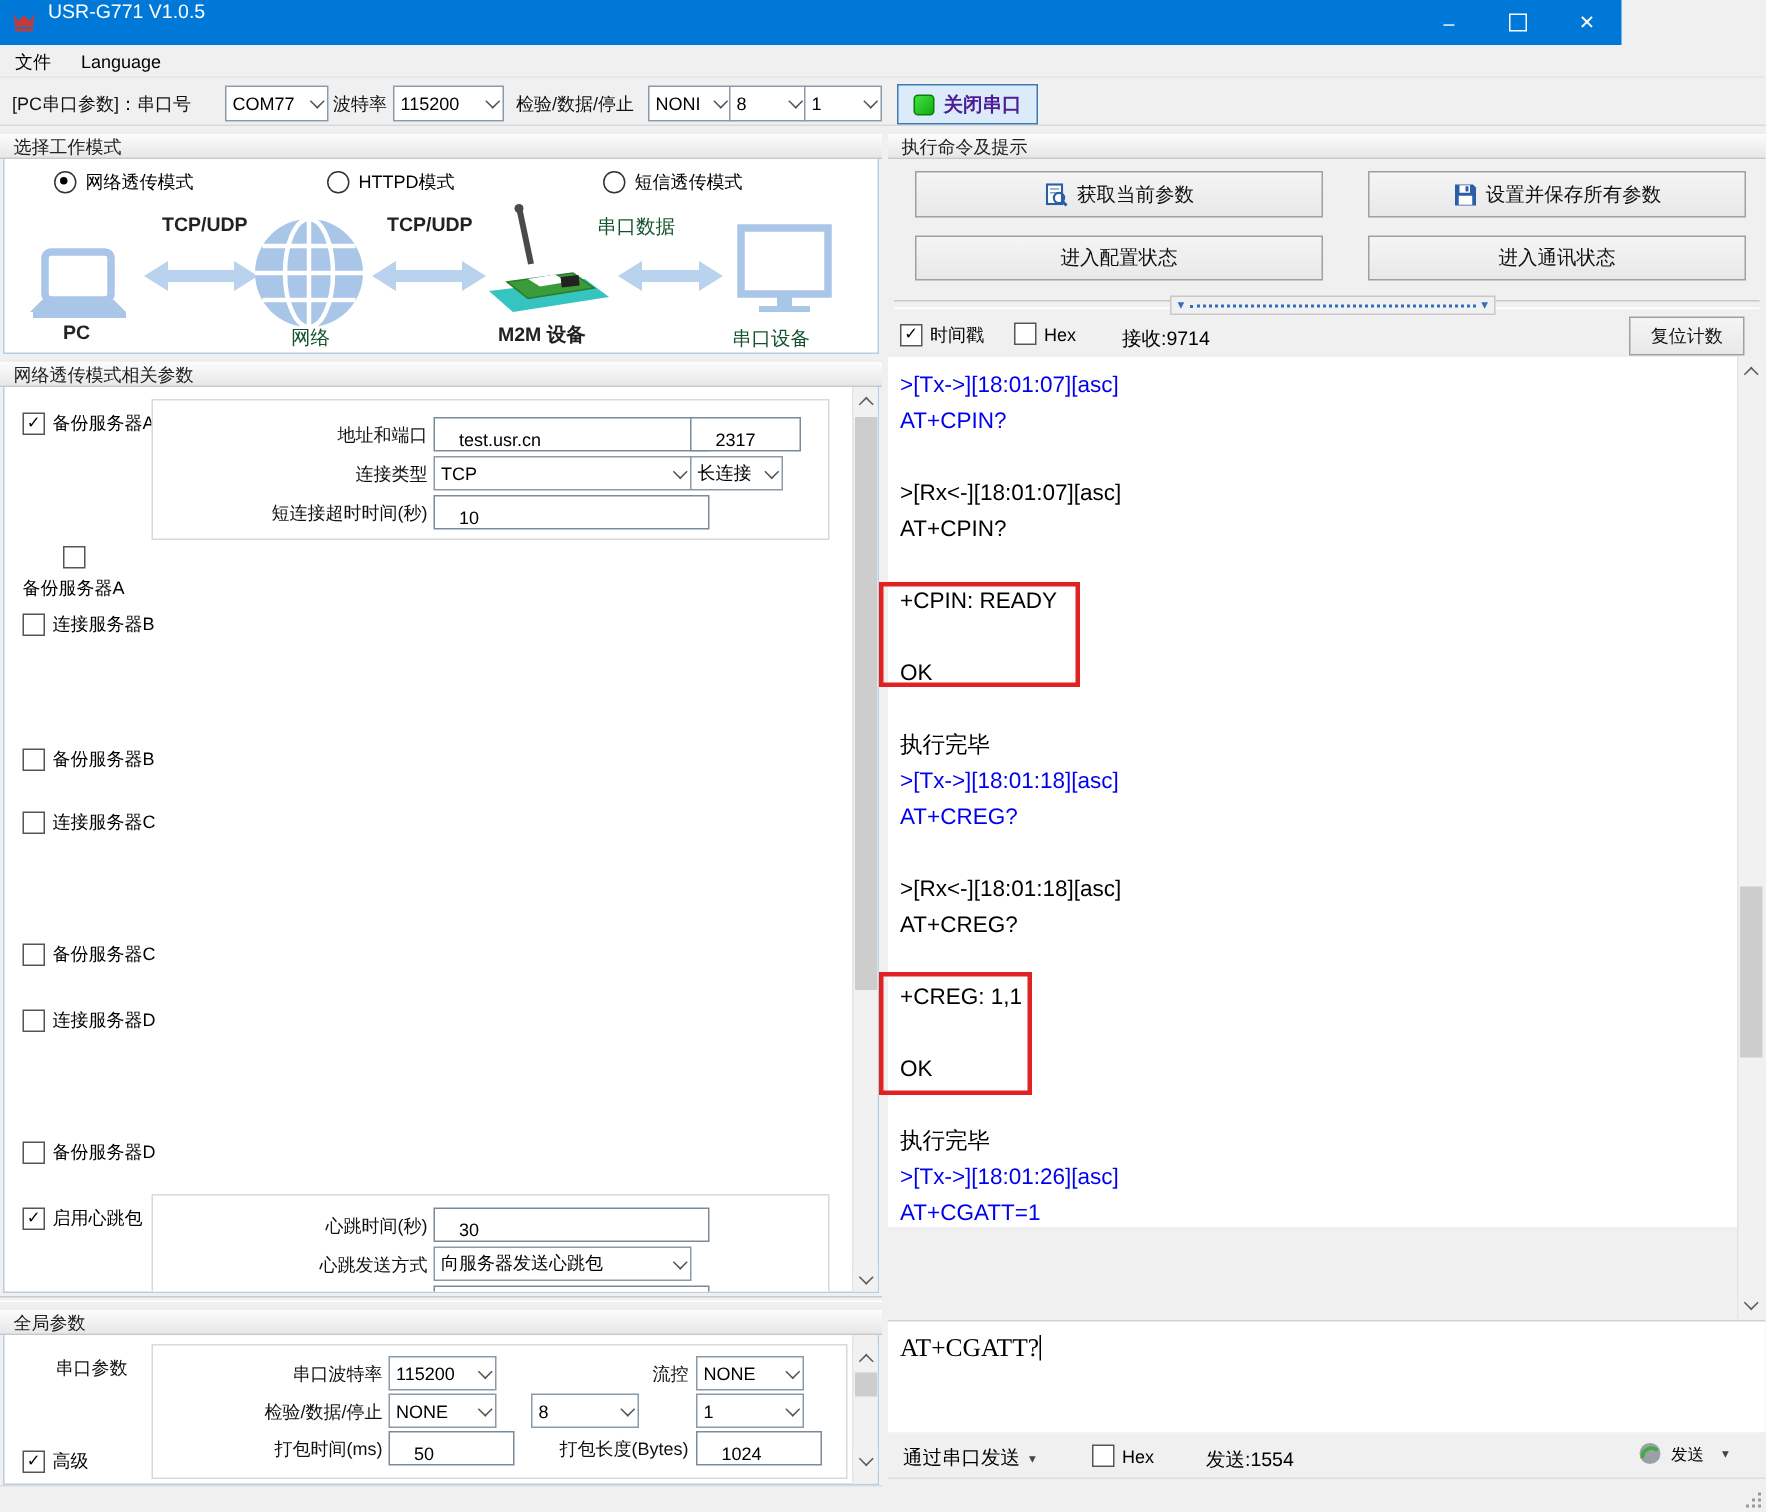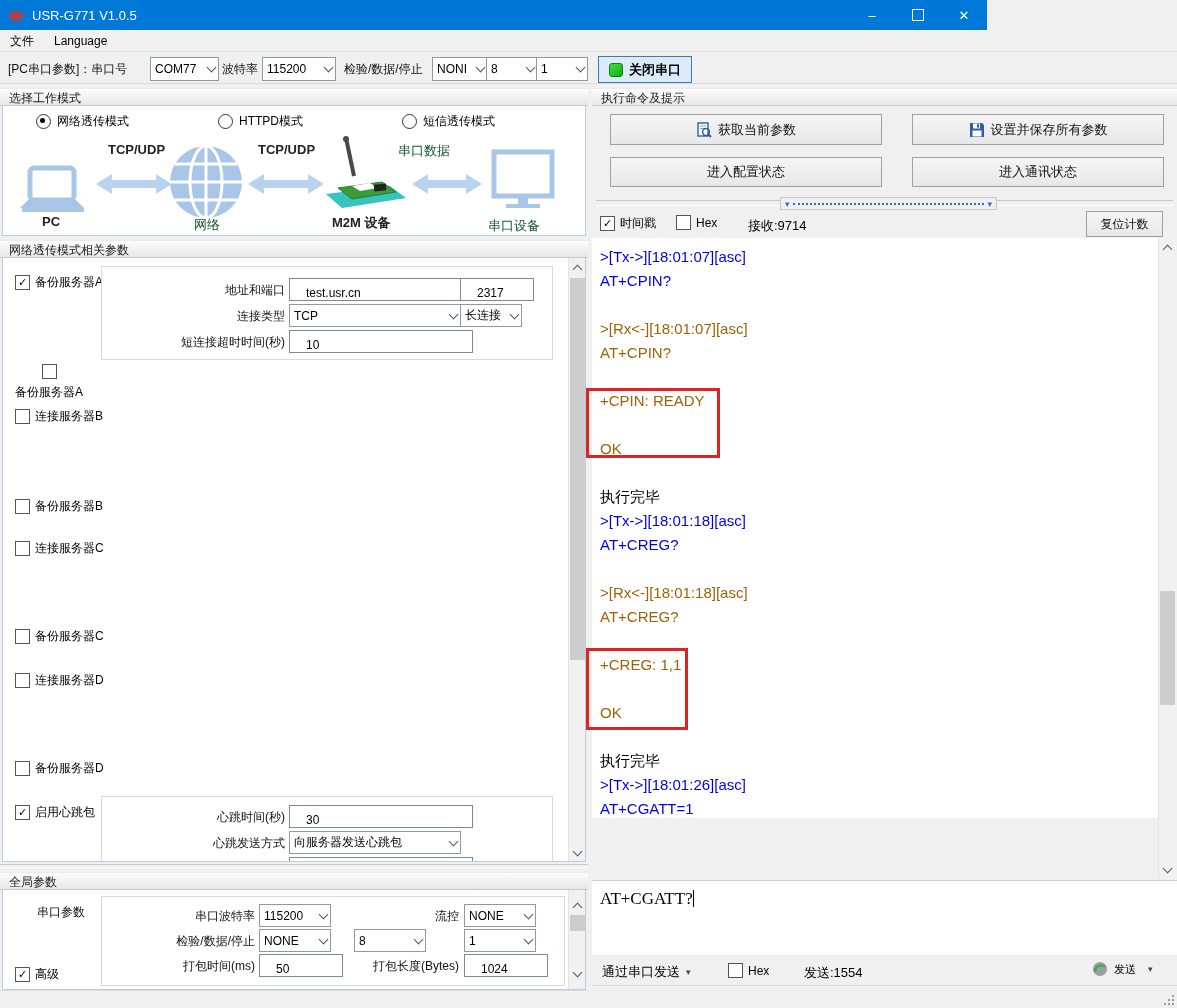--- a/index.html
+++ b/index.html
@@ -1,36 +1,36 @@
 <!DOCTYPE html>
 <html><head>
 <meta charset="utf-8">
 <style>
   html,body{margin:0;padding:0;}
   body{width:1177px;height:1008px;position:relative;overflow:hidden;
        font-family:"Liberation Sans","DejaVu Sans",sans-serif;font-size:12px;color:#000;
        background:#f0f0f0;}
   .abs{position:absolute;box-sizing:border-box;}
   
-  .titlebar{left:0;top:0;width:987px;height:30px;background:#0078d7;color:#fff;
-            display:flex;align-items:center;}
+  .titlebar{left:0;top:0;width:1081px;height:30px;background:#0078d7;color:#fff;
+            display:flex;align-items:flex-start;}
   .title-text{font-size:13px;margin-left:8px;}
   .wbtn{width:46px;height:30px;display:flex;align-items:center;justify-content:center;color:#fff;font-size:13px;}
   .maxglyph{width:10px;height:10px;border:1px solid #fff;}
   
   .menubar{left:0;top:30px;width:1177px;height:22px;background:#f0f0f0;display:flex;align-items:flex-start;border-bottom:1px solid #e5e5e5;}
   .menu-item{padding:0 10px;height:22px;line-height:22px;}
   .toolbar{left:0;top:52px;width:1177px;height:32px;background:#f0f0f0;border-bottom:1px solid #d9d9d9;}
   .tlabel{position:absolute;top:9px;font-size:12px;color:#111;white-space:nowrap;}
   .combo{position:absolute;height:22px;border:1px solid #8a9aa8;background:#fff;display:flex;align-items:center;padding-left:4px;font-size:12px;overflow:hidden;white-space:nowrap;}
   .combo .chev{margin-left:auto;min-width:14px;height:100%;display:flex;align-items:center;justify-content:center;}
   .chevmark{width:6px;height:6px;border-right:1.4px solid #555;border-bottom:1.4px solid #555;transform:rotate(45deg);margin-top:-3px;}
   .tinput{position:absolute;height:21px;border:1px solid #7a8a99;background:#fff;display:flex;align-items:flex-end;padding-left:16px;font-size:12px;overflow:hidden;white-space:nowrap;}
   .closebtn{position:absolute;left:598px;top:4px;width:92px;height:25px;background:#dcebfa;border:1px solid #3f7ab5;
-            display:flex;align-items:center;justify-content:center;gap:6px;color:#000000;font-weight:bold;font-size:13px;}
+            display:flex;align-items:center;justify-content:center;gap:6px;color:#4c1d95;font-weight:bold;font-size:13px;}
   .greensq{width:12px;height:12px;background:linear-gradient(135deg,#43e043,#0fae0f);border:1px solid #0a7d0a;border-radius:3px;}
   
   .gheader{height:18px;line-height:18px;padding-left:9px;font-size:12px;color:#222;
            background:linear-gradient(#fdfdfd,#e7e7e7);border-top:1px solid #ececec;border-bottom:1px solid #c9c9c9;}
   
   .whitebox{background:#fff;border:1px solid #b5cfe7;border-top:none;}
   
   .radio{width:13px;height:13px;border:1px solid #333;border-radius:50%;background:#fff;display:inline-block;position:relative;flex:none;}
   .radio.sel::after{content:"";position:absolute;left:3px;top:3px;width:5px;height:5px;border-radius:50%;background:#000;}
   .cb{width:13px;height:13px;border:1px solid #555;background:#fff;display:inline-flex;align-items:center;justify-content:center;
@@ -49,21 +49,21 @@
   .sbarr{position:absolute;left:0;width:17px;height:15px;display:flex;align-items:center;justify-content:center;background:#f1f1f1;}
   .chev-up{width:6px;height:6px;border-left:1.6px solid #5a5a5a;border-top:1.6px solid #5a5a5a;transform:rotate(45deg);margin-top:3px;}
   .chev-dn{width:6px;height:6px;border-right:1.6px solid #5a5a5a;border-bottom:1.6px solid #5a5a5a;transform:rotate(45deg);margin-bottom:3px;}
   
   .hsplit-line{position:absolute;height:4px;border-top:1px solid #c8c8c8;border-bottom:1px solid #fff;background:#f0f0f0;}
   .hsplit-handle{position:absolute;height:11px;background:#f0f0f0;border:1px solid #c8c8c8;display:flex;align-items:center;color:#2f6fc1;font-size:9px;}
   .dotline{flex:1;border-top:2px dotted #2f6fc1;margin:0 3px;height:0;}
   
   .logarea{left:592px;top:238px;width:566px;height:580px;background:#fff;overflow:hidden;padding:7px 0 0 8px;}
   .logline{height:24px;line-height:24px;font-size:15px;white-space:pre;}
-  .c-blue{color:#0000ee;} .c-green{color:#a16207;} .c-black{color:#000;}
+  .c-blue{color:#0000ee;} .c-green{color:#000000;} .c-black{color:#000;}
   .redbox{position:absolute;border:3px solid #e02222;background:transparent;}
   .sendbox{left:592px;top:880px;width:585px;height:75px;background:#fff;border-top:1px solid #d0d0d0;}
   .sendtext{position:absolute;left:8px;top:8px;font-family:"Liberation Serif","DejaVu Serif",serif;font-size:17px;}
   .cursorbar{display:inline-block;width:1px;height:17px;background:#000;vertical-align:-3px;}
   .diaglabel{position:absolute;font-weight:bold;color:#222;font-size:13px;white-space:nowrap;}
   .nodelabel{position:absolute;color:#14532d;font-size:13px;white-space:nowrap;}
   .grip{position:absolute;right:3px;bottom:3px;width:12px;height:12px;}
   .grip i{position:absolute;width:2px;height:2px;background:#9a9a9a;}
 </style>
 </head>

